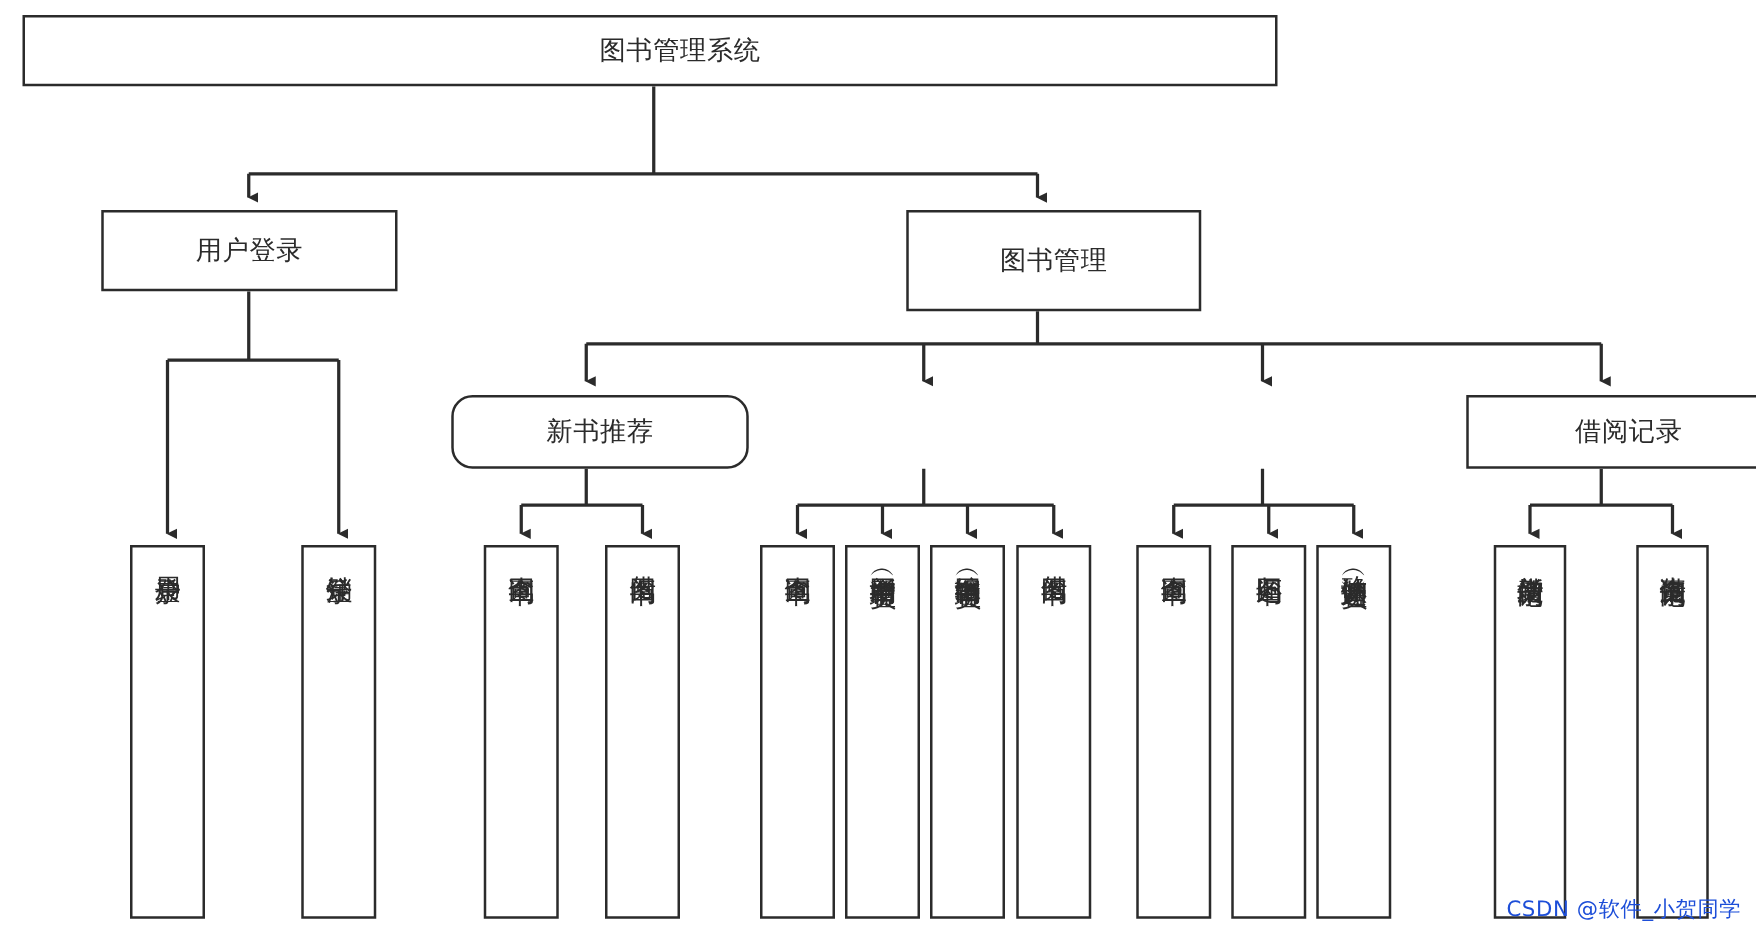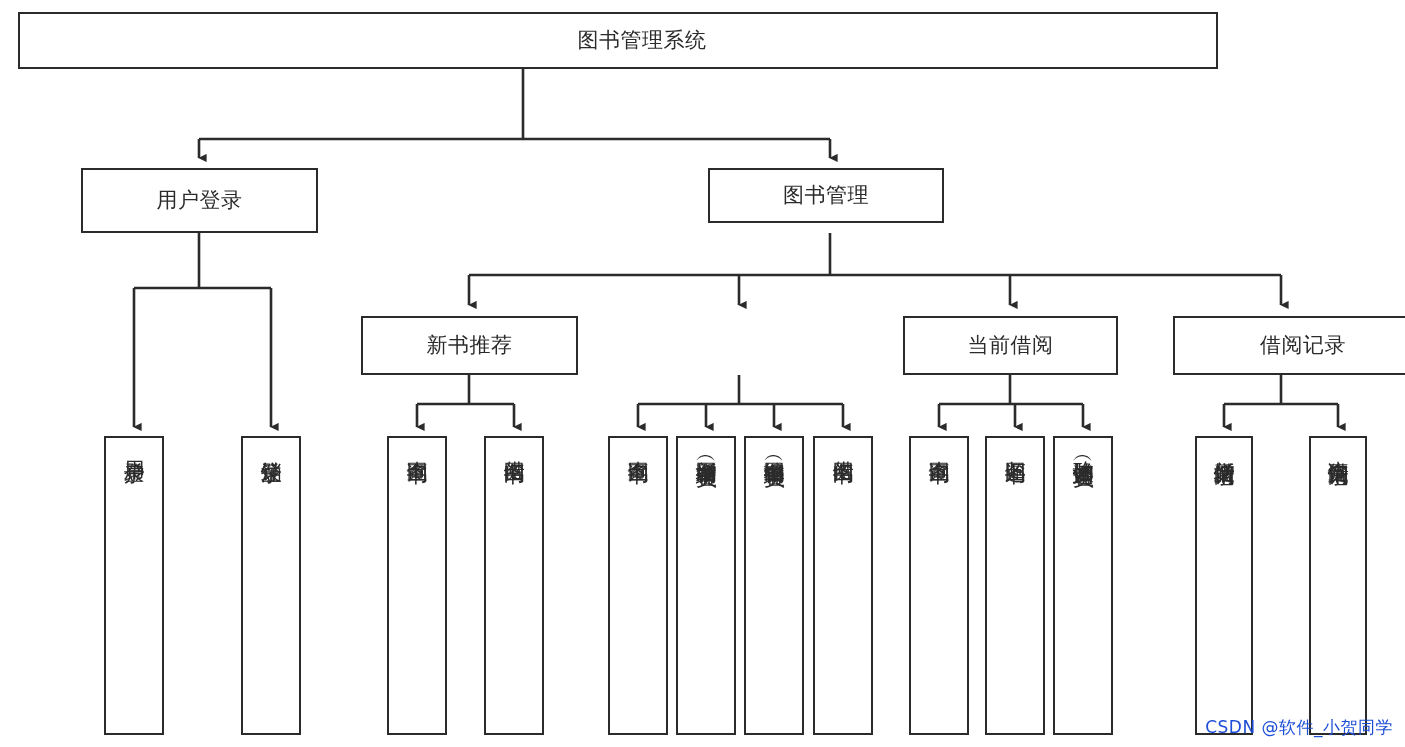--- a/index.html
+++ b/index.html
@@ -122,40 +122,37 @@
       <path d="M 1015 404 L 1015 427" marker-end="url(#arrowhead)"></path>
       <path d="M 1083 404 L 1083 427" marker-end="url(#arrowhead)"></path>
 
       <path d="M 1281 375 L 1281 404"></path>
       <path d="M 1224 404 L 1338 404"></path>
       <path d="M 1224 404 L 1224 427" marker-end="url(#arrowhead)"></path>
       <path d="M 1338 404 L 1338 427" marker-end="url(#arrowhead)"></path>
     </g>
   </svg>
 
-  <div class="node" style="left:18px; top:12px; width:1200px; height:57px;padding-left:48px;">
+  <div class="node" style="left:18px; top:12px; width:1004px; height:57px;padding-left:48px;">
     <span class="node-label">图书管理系统</span>
   </div>
 
   <div class="node" style="left:81px; top:168px; width:237px; height:65px;">
     <span class="node-label">用户登录</span>
   </div>
 
-  <div class="node" style="left:708px; top:168px; width:236px; height:55px;">
+  <div class="node" style="left:725px; top:168px; width:236px; height:81px;">
     <span class="node-label">图书管理</span>
   </div>
 
-  <div class="node" style="left:361px; top:316px; width:217px; height:59px;">
+  <div class="node" style="left:361px; top:316px; width:238px; height:59px;border-radius:17px;">
     <span class="node-label">新书推荐</span>
   </div>
 
 
-  <div class="node" style="left:903px; top:316px; width:215px; height:59px;">
-    <span class="node-label">当前借阅</span>
-  </div>
 
   <div class="node" style="left:1173px; top:316px; width:260px; height:59px;">
     <span class="node-label">借阅记录</span>
   </div>
 
   <div class="node leaf" style="left:104px; top:436px; width:60px; height:299px;">
     <span class="node-label">用户登录</span>
   </div>
 
   <div class="node leaf" style="left:241px; top:436px; width:60px; height:299px;">

